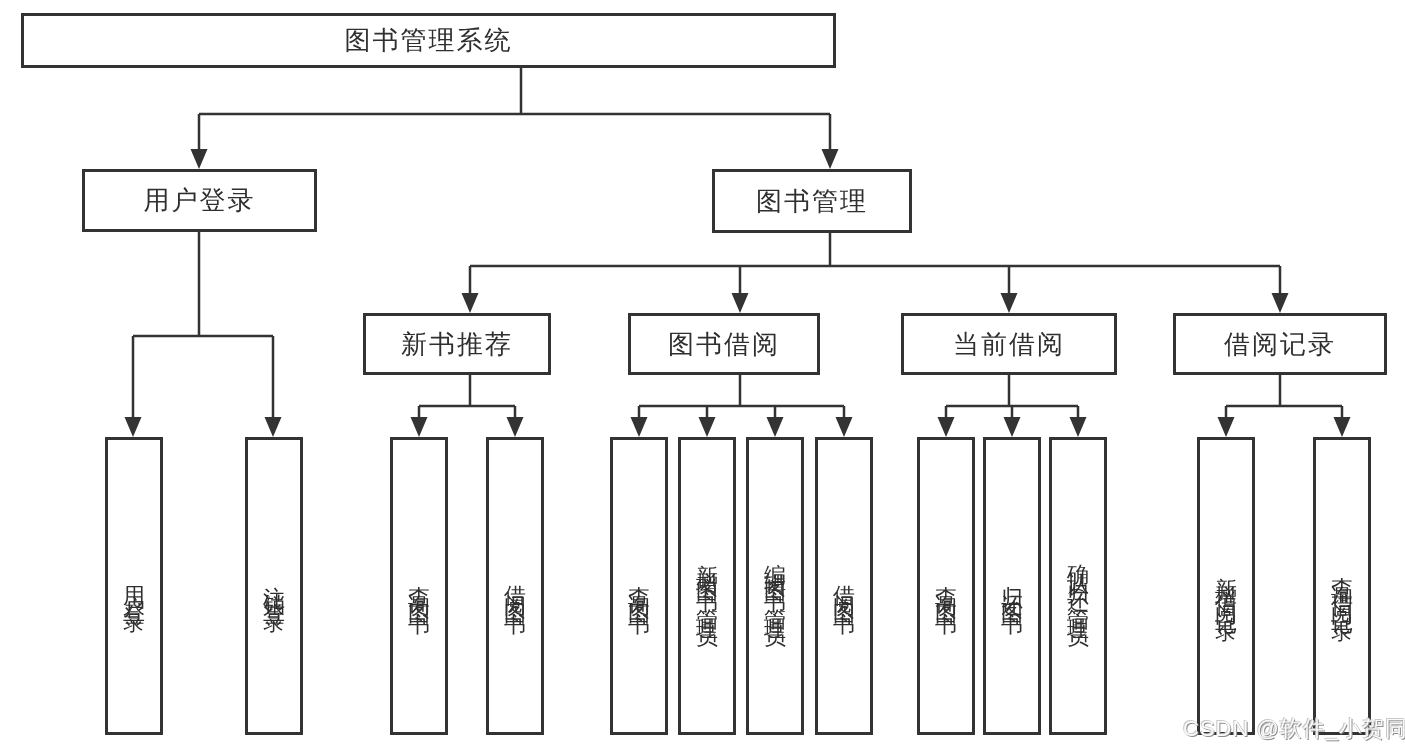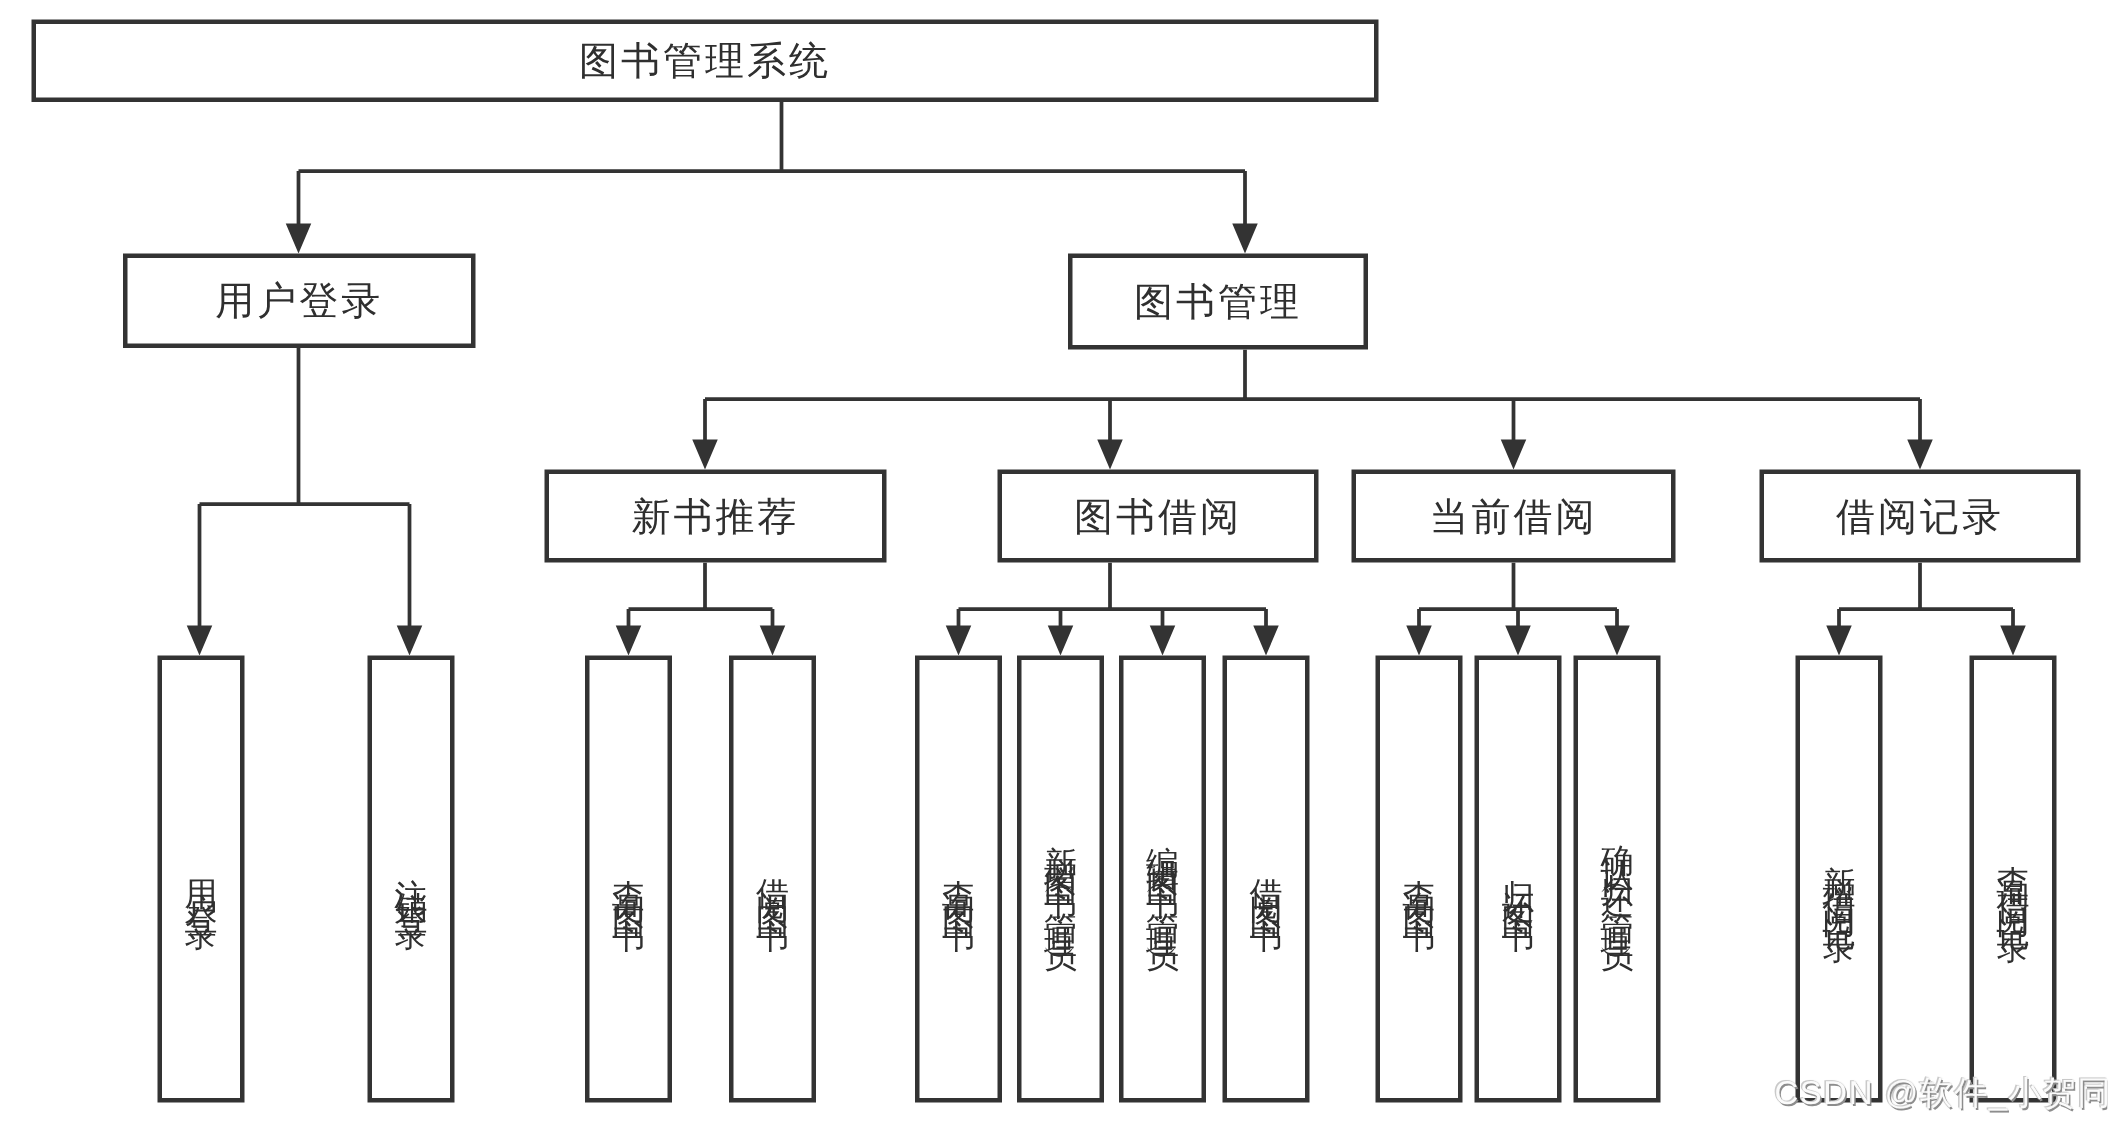--- a/index.html
+++ b/index.html
@@ -28,27 +28,27 @@
   }
   .h-label { font-size: 26px; letter-spacing: 2px; white-space: nowrap; }
   .v-label {
     writing-mode: vertical-rl;
     text-orientation: mixed;
     font-size: 22px;
     letter-spacing: 9px;
     white-space: nowrap;
   }
   
-  .b-root { left: 21px;  top: 13px;  width: 898px; height: 55px; }
+  .b-root { left: 21px;  top: 13px;  width: 815px; height: 55px; }
   
   .b-l2a  { left: 82px;  top: 169px; width: 235px; height: 63px; }
   .b-l2b  { left: 712px; top: 169px; width: 200px; height: 64px; }
   
-  .b-l3a  { left: 363px; top: 313px; width: 228px; height: 62px; }
-  .b-l3b  { left: 665px; top: 313px; width: 214px; height: 62px; }
+  .b-l3a  { left: 363px; top: 313px; width: 188px; height: 62px; }
+  .b-l3b  { left: 628px; top: 313px; width: 192px; height: 62px; }
   .b-l3c  { left: 901px; top: 313px; width: 216px; height: 62px; }
   .b-l3d  { left: 1173px;top: 313px; width: 214px; height: 62px; }
   
   .leaf   { top: 437px; width: 58px; height: 298px; }
   .lf1  { left: 105px; }  .lf2  { left: 245px; }
   .lf3  { left: 390px; }  .lf4  { left: 486px; }
   .lf5  { left: 610px; }  .lf6  { left: 678px; }
   .lf7  { left: 746px; }  .lf8  { left: 815px; }
   .lf9  { left: 917px; }  .lf10 { left: 983px; }
   .lf11 { left: 1049px; } .lf12 { left: 1197px; }

